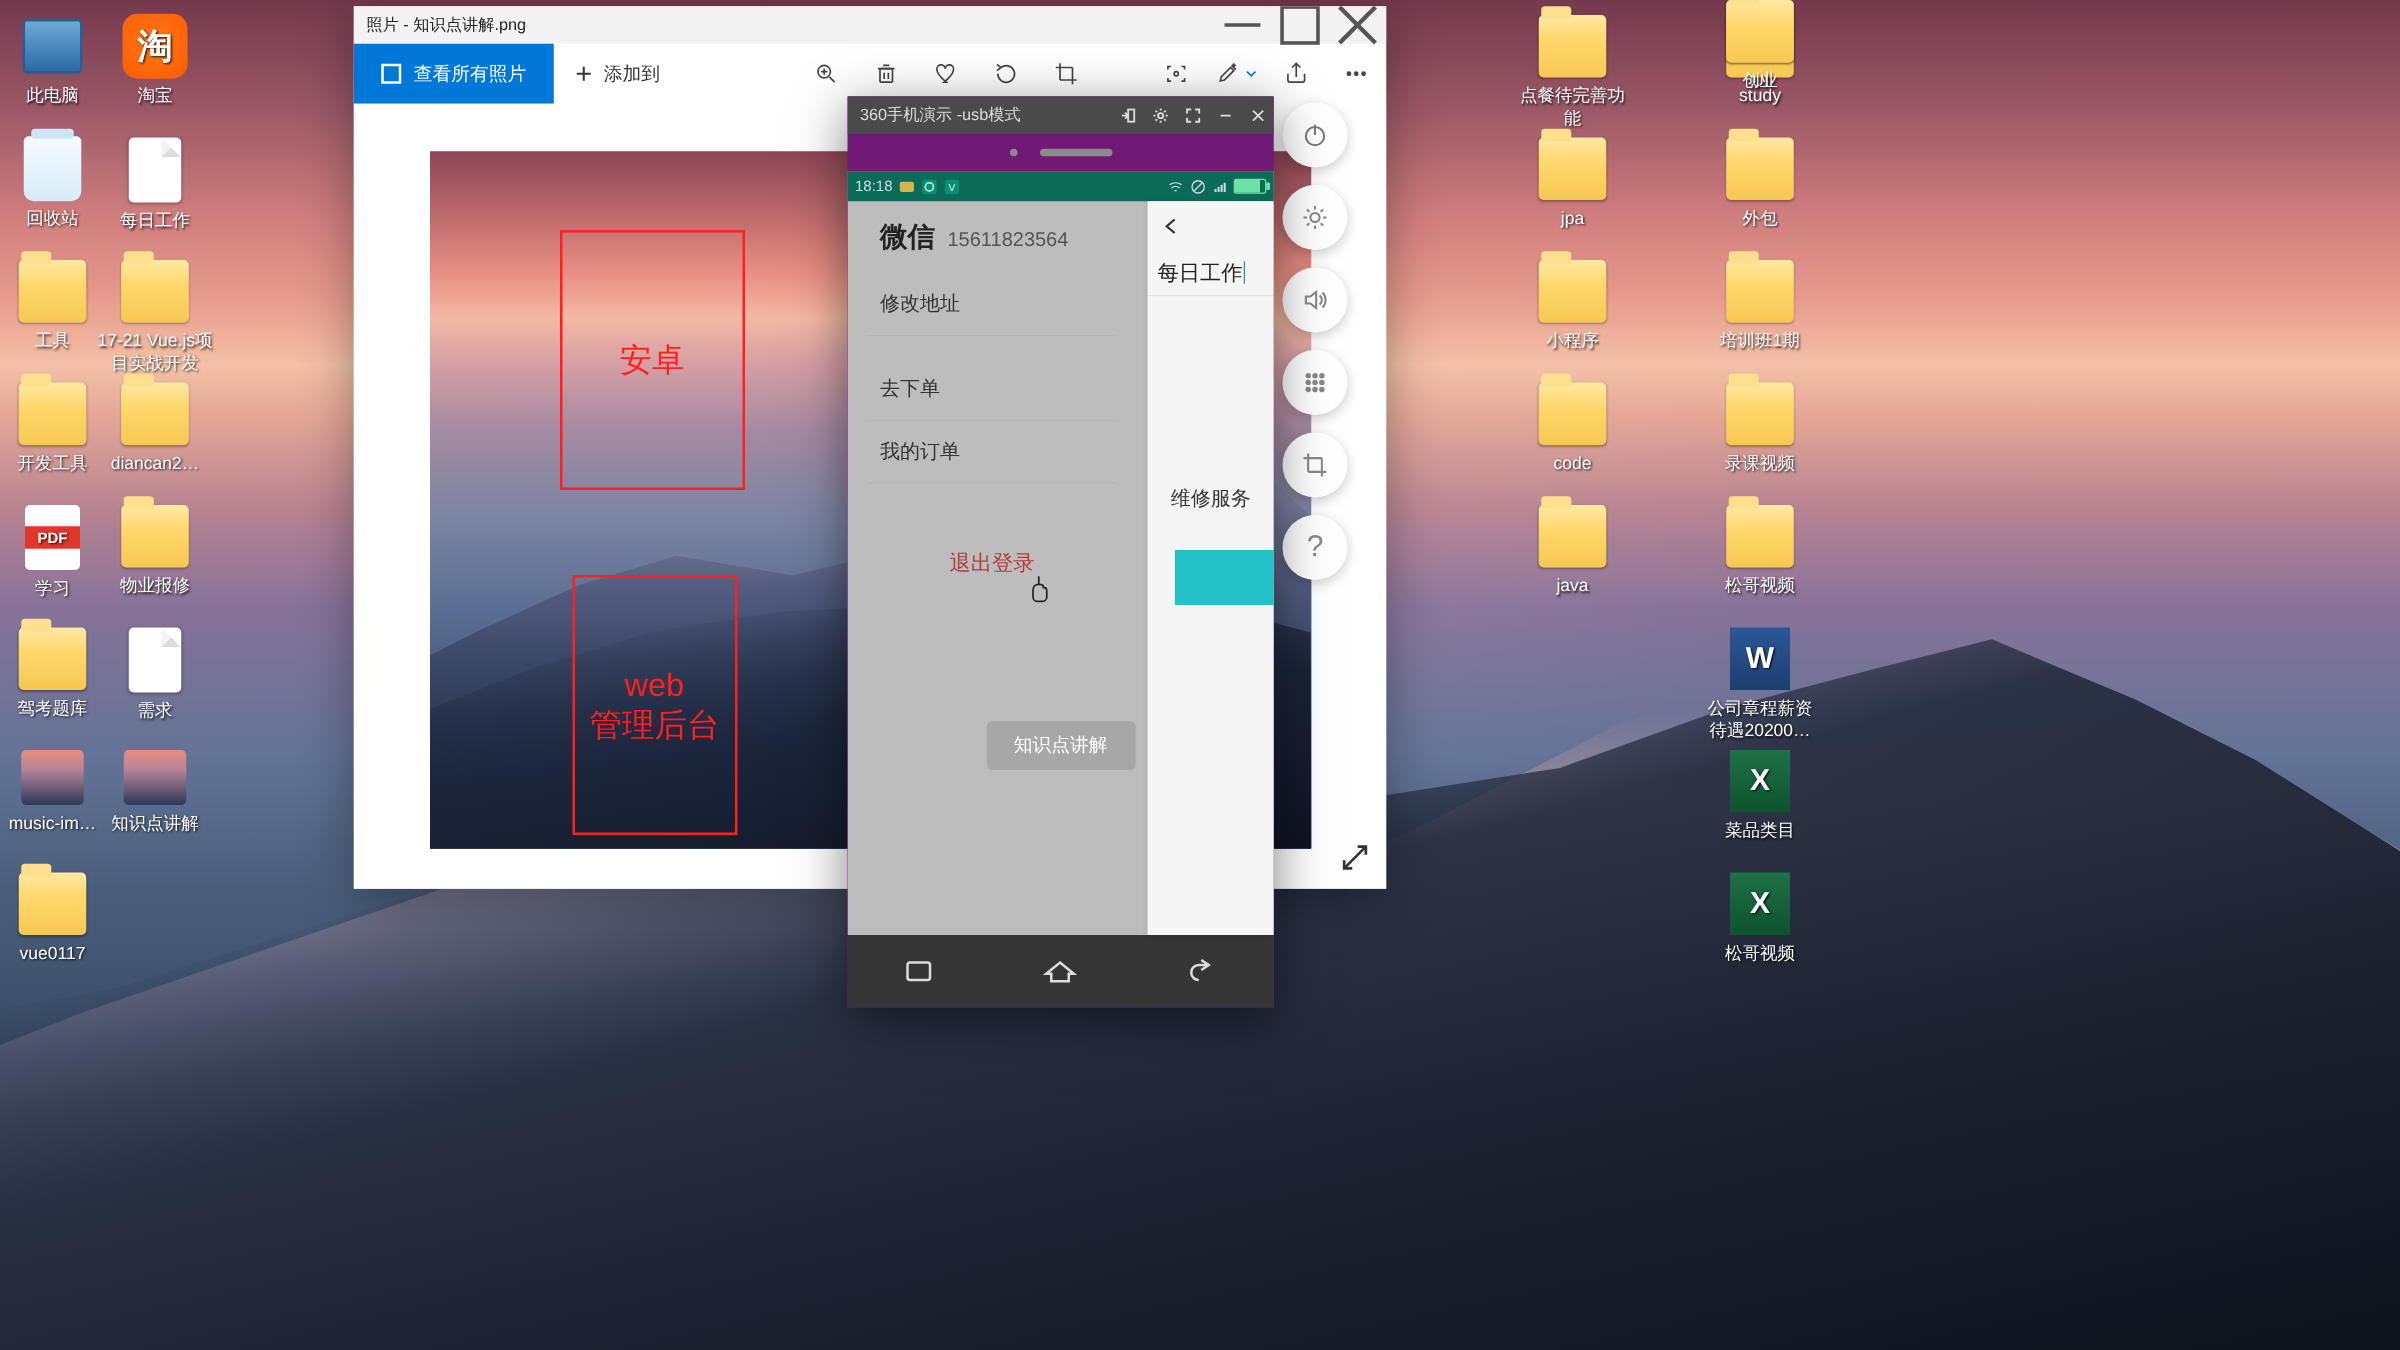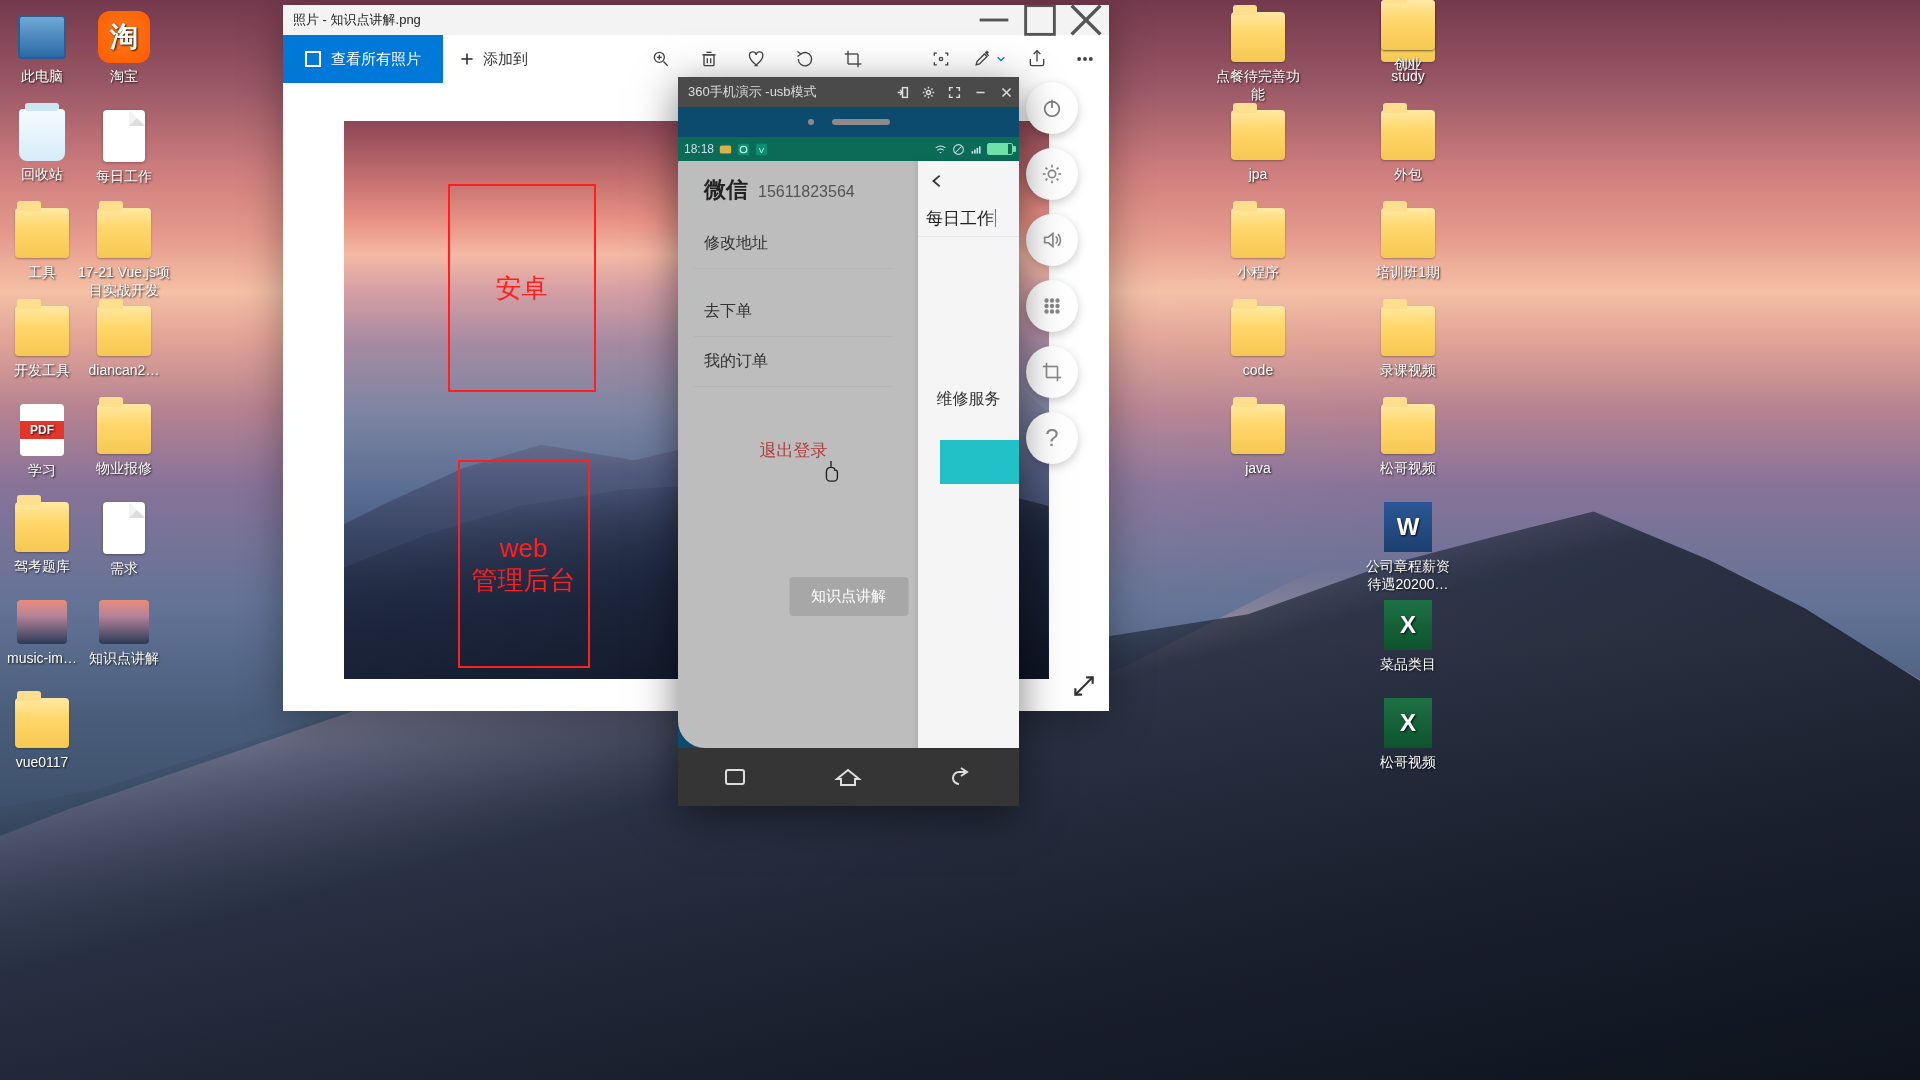--- a/index.html
+++ b/index.html
@@ -76,29 +76,29 @@
     clip-path:polygon(0 100%,0 65%,10% 55%,20% 46%,30% 40%,42% 44%,55% 38%,65% 26%,74% 17%,82% 12%,90% 22%,100% 40%,100% 100%);}
   .photo-img .m2{position:absolute;bottom:0;left:0;right:0;height:50%;
     background:linear-gradient(-10deg,#0e1422 0%,#1a2338 35%,rgba(30,40,60,0) 70%);
     clip-path:polygon(0 100%,0 60%,12% 48%,25% 38%,40% 32%,55% 30%,70% 34%,85% 28%,100% 38%,100% 100%);}
   .redbox{position:absolute;border:2px solid #ff1f1f;display:flex;align-items:center;justify-content:center;color:#ff1f1f;font-size:26px;text-align:center;line-height:1.25;}
   .zoom-corner{position:absolute;right:12px;bottom:12px;width:26px;height:26px;}
   .zoom-corner svg{width:26px;height:26px;stroke:#333;stroke-width:2;fill:none;}
   .photo-edit-drop{display:flex;align-items:center;gap:4px;}
 
   
-  .phone-window{position:absolute;left:678px;top:77px;width:341px;height:729px;background:#0c4a6e;box-shadow:0 10px 40px rgba(0,0,0,.5);display:flex;flex-direction:column;overflow:hidden;}
+  .phone-window{position:absolute;left:678px;top:77px;width:341px;height:729px;background:#701a75;box-shadow:0 10px 40px rgba(0,0,0,.5);display:flex;flex-direction:column;overflow:hidden;}
   .phone-title{height:30px;background:#4a4a4a;color:#ddd;display:flex;align-items:center;font-size:13px;padding-left:10px;}
   .phone-title .spacer{flex:1;}
   .ptbtn{width:26px;height:30px;display:flex;align-items:center;justify-content:center;color:#ddd;font-size:13px;}
   .ptbtn svg{width:13px;height:13px;stroke:#ddd;stroke-width:1.8;fill:none;}
   .phone-spacer{height:30px;display:flex;align-items:center;justify-content:center;gap:18px;}
   .notch-dot{width:6px;height:6px;border-radius:50%;background:#8b8b8b;}
   .notch-slot{width:58px;height:6px;background:#8b8b8b;border-radius:3px;}
-  .phone-screen{flex:1;position:relative;background:#bdbdbd;display:flex;flex-direction:row;border-radius:27px;}
+  .phone-screen{flex:1;position:relative;background:#bdbdbd;display:flex;flex-direction:row;}
   .status-bar{position:absolute;top:0;left:0;right:0;height:24px;background:#0b6b57;color:#cde;display:flex;align-items:center;font-size:12px;padding:0 6px;gap:4px;}
   .status-bar .right{margin-left:auto;display:flex;gap:4px;align-items:center;}
   .sb-icon{width:14px;height:14px;display:inline-flex;align-items:center;justify-content:center;}
   .sb-icon svg{width:13px;height:13px;fill:#cde;}
   .battery{width:26px;height:12px;border:1px solid #6fe0a8;border-radius:2px;position:relative;background:linear-gradient(90deg,#6fe0a8 85%,transparent 85%);}
   .battery::after{content:"";position:absolute;right:-4px;top:2px;width:3px;height:6px;background:#6fe0a8;border-radius:0 1px 1px 0;}
   .left-pane{position:absolute;top:24px;left:16px;width:199px;bottom:0;}
   .row{background:transparent;padding:14px 10px;color:#333;font-size:16px;border-bottom:1px solid rgba(0,0,0,.04);}
   .profile-row{padding:14px 10px;display:flex;align-items:baseline;gap:10px;}
   .profile-row .name{font-size:22px;font-weight:600;color:#222;}

